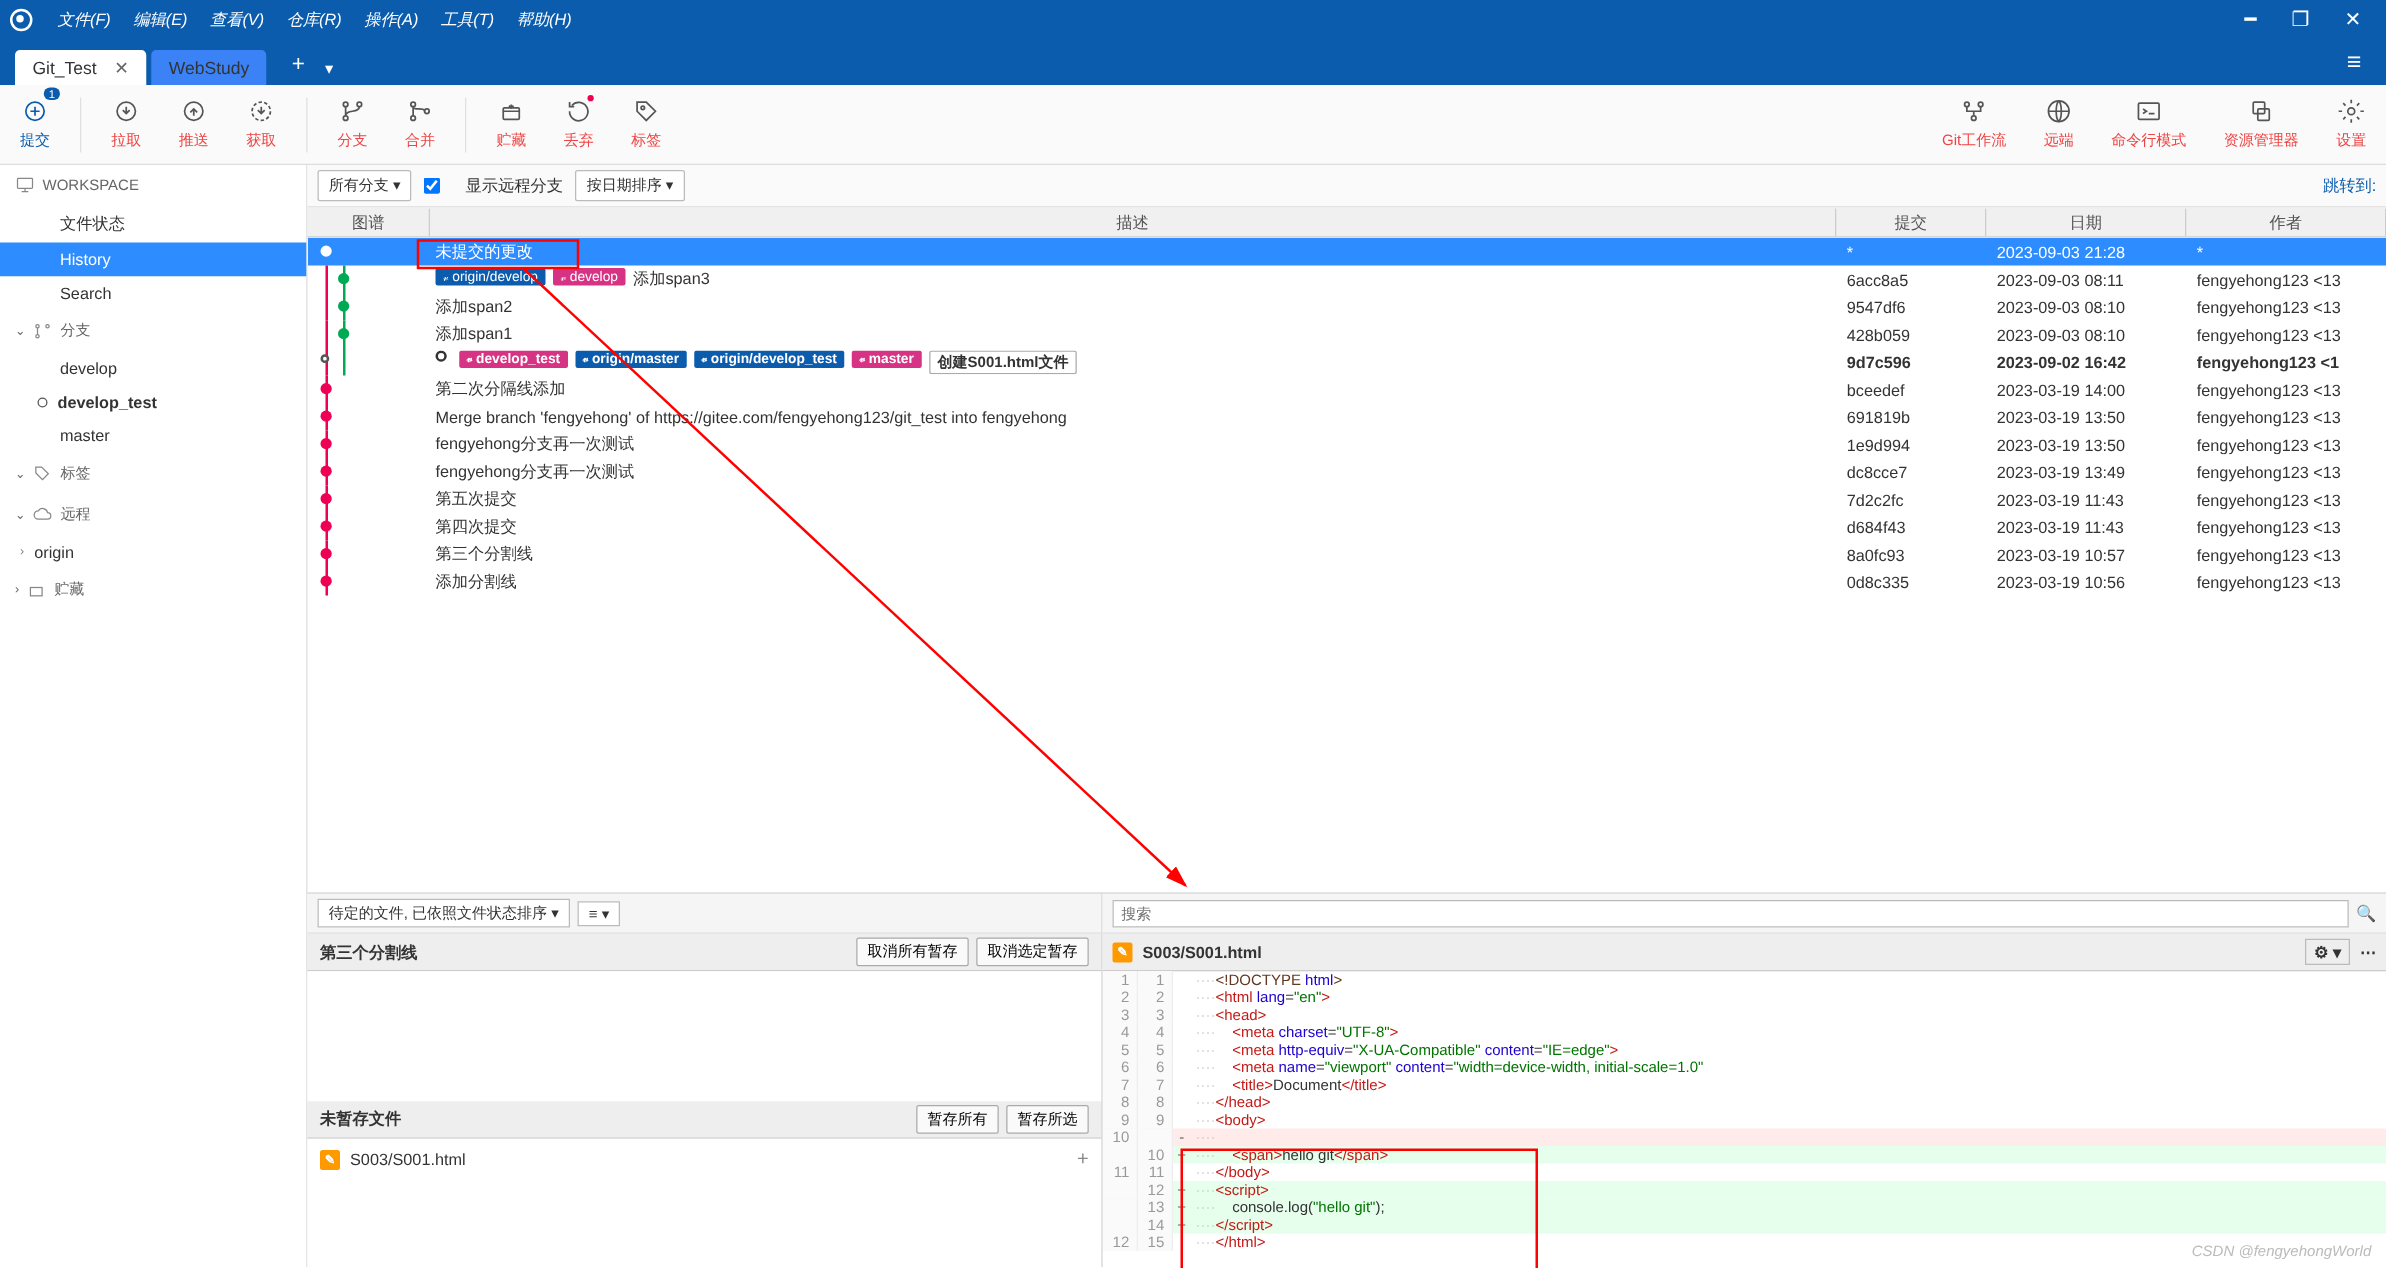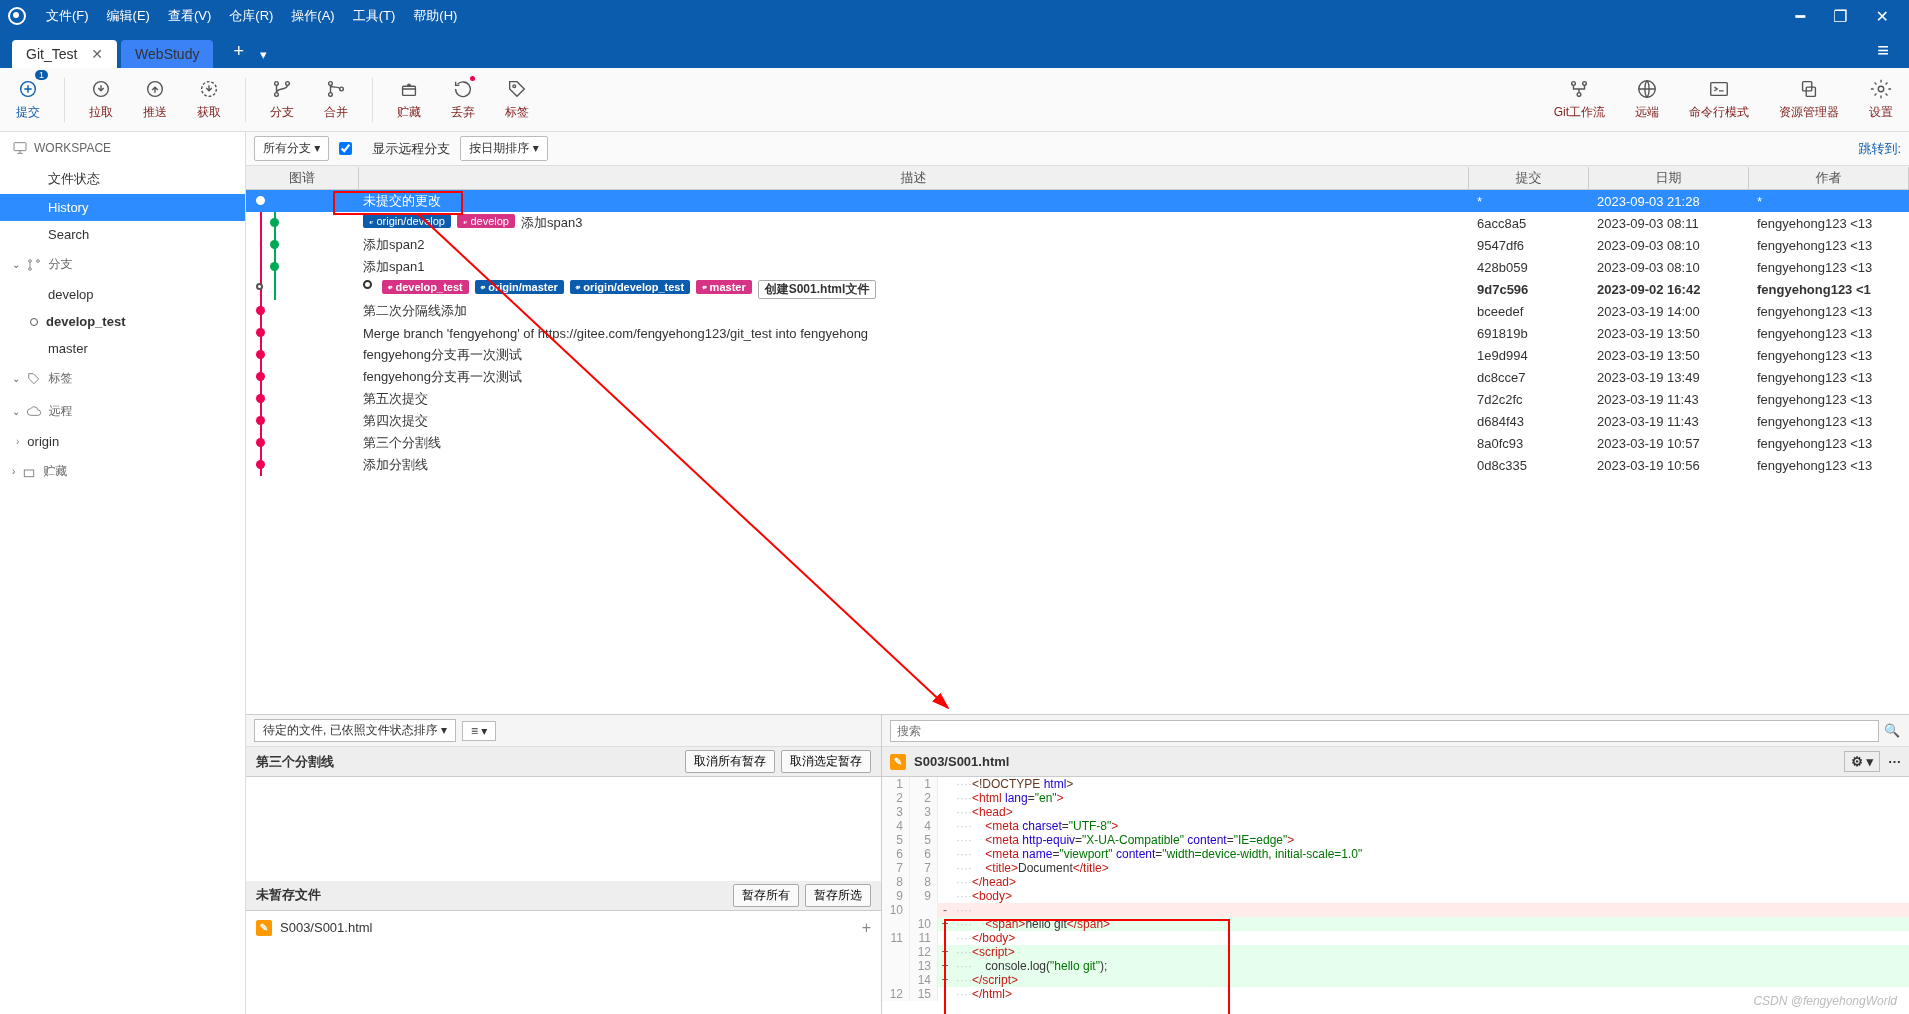--- a/index.html
+++ b/index.html
@@ -2,33 +2,33 @@
 <html><head>
 <meta charset="utf-8">
 <style>
 * { box-sizing: border-box; margin: 0; padding: 0; font-family: "Microsoft YaHei", "Segoe UI", sans-serif; }
 body { font-size: 13px; color: #333; background: #fff; overflow: hidden; }
 
 .title-bar { background: #0b5cad; color: #fff; height: 32px; display: flex; align-items: center; padding: 0 8px; }
 .title-bar .logo { width: 18px; height: 18px; border: 2px solid #fff; border-radius: 50%; margin-right: 20px; position: relative; }
 .title-bar .logo::after { content: ""; width: 6px; height: 6px; background: #fff; border-radius: 50%; position: absolute; top: 3px; left: 3px; }
 .menu-items { display: flex; gap: 18px; flex: 1; }
-.menu-items span { cursor: pointer; font-size: 13px; }
+.menu-items span { cursor: pointer; font-size: 13px; font-style: italic; }
 .window-controls { display: flex; gap: 28px; margin-right: 12px; align-items: center; }
 .window-controls span { cursor: pointer; font-size: 16px; }
 
 .tabs-bar { background: #0b5cad; height: 36px; display: flex; align-items: flex-end; padding: 0 12px; }
 .tab { background: #fff; color: #333; padding: 6px 14px; border-radius: 4px 4px 0 0; margin-right: 4px; display: flex; align-items: center; gap: 14px; font-size: 14px; }
 .tab.inactive { background: #3b82f6; }
 .tab .close { cursor: pointer; color: #666; }
 .tab-add { color: #fff; font-size: 18px; margin-left: 8px; padding: 0 8px 6px; cursor: pointer; }
 .tab-more { color: #fff; margin-left: 4px; padding: 0 4px 6px; cursor: pointer; }
 
 .toolbar { background: #fafafa; height: 64px; border-bottom: 1px solid #ddd; display: flex; align-items: center; padding: 0 6px; gap: 10px; }
-.tb-btn { display: flex; flex-direction: column; align-items: center; gap: 4px; padding: 4px 10px; cursor: pointer; color: #7f1d1d; font-size: 12px; }
+.tb-btn { display: flex; flex-direction: column; align-items: center; gap: 4px; padding: 4px 10px; cursor: pointer; color: #ef4444; font-size: 12px; }
 .tb-btn svg { width: 22px; height: 22px; stroke: #555; fill: none; stroke-width: 1.5; }
 .tb-btn.primary svg { stroke: #0b5cad; }
 .tb-btn.primary { color: #0b5cad; }
 .tb-sep { width: 1px; height: 44px; background: #e0e0e0; margin: 0 4px; }
 .tb-spacer { flex: 1; }
 .badge { position: absolute; background: #0b5cad; color: #fff; font-size: 9px; border-radius: 8px; padding: 0 4px; top: -4px; right: 2px; }
 
 .main { display: flex; height: calc(100vh - 132px); }
 
 .sidebar { width: 246px; border-right: 1px solid #ddd; display: flex; flex-direction: column; }
@@ -43,21 +43,21 @@
 
 .content { flex: 1; display: flex; flex-direction: column; min-width: 0; }
 
 .filter-bar { height: 34px; border-bottom: 1px solid #ddd; display: flex; align-items: center; padding: 0 8px; gap: 10px; background: #fafafa; }
 .filter-bar select, .filter-bar .sel { border: 1px solid #bbb; padding: 3px 8px; font-size: 12px; background: #fff; border-radius: 2px; cursor: pointer; }
 .filter-bar .chk { display: flex; align-items: center; gap: 20px; font-size: 13px; }
 .jump { margin-left: auto; font-size: 13px; color: #0b5cad; cursor: pointer; }
 
 .grid-hdr { display: flex; background: #f0f0f0; border-bottom: 1px solid #ccc; height: 24px; align-items: center; font-size: 13px; color: #555; }
 .grid-hdr > div { border-right: 1px solid #ccc; text-align: center; padding: 2px 0; }
-.col-graph { width: 113px; }
+.col-graph { width: 98px; }
 .col-desc { flex: 1; text-align: center !important; }
 .col-commit { width: 120px; }
 .col-date { width: 160px; }
 .col-author { width: 160px; }
 
 .commits { flex: 1; overflow: auto; min-height: 200px; position: relative; }
 .commits svg.overlay { position: absolute; top: 0; left: 0; pointer-events: none; z-index: 5; }
 .row { display: flex; align-items: center; height: 22px; font-size: 13px; white-space: nowrap; }
 .row.selected { background: #2d8cff; color: #fff; }
 .row .col-graph { position: relative; height: 100%; }

